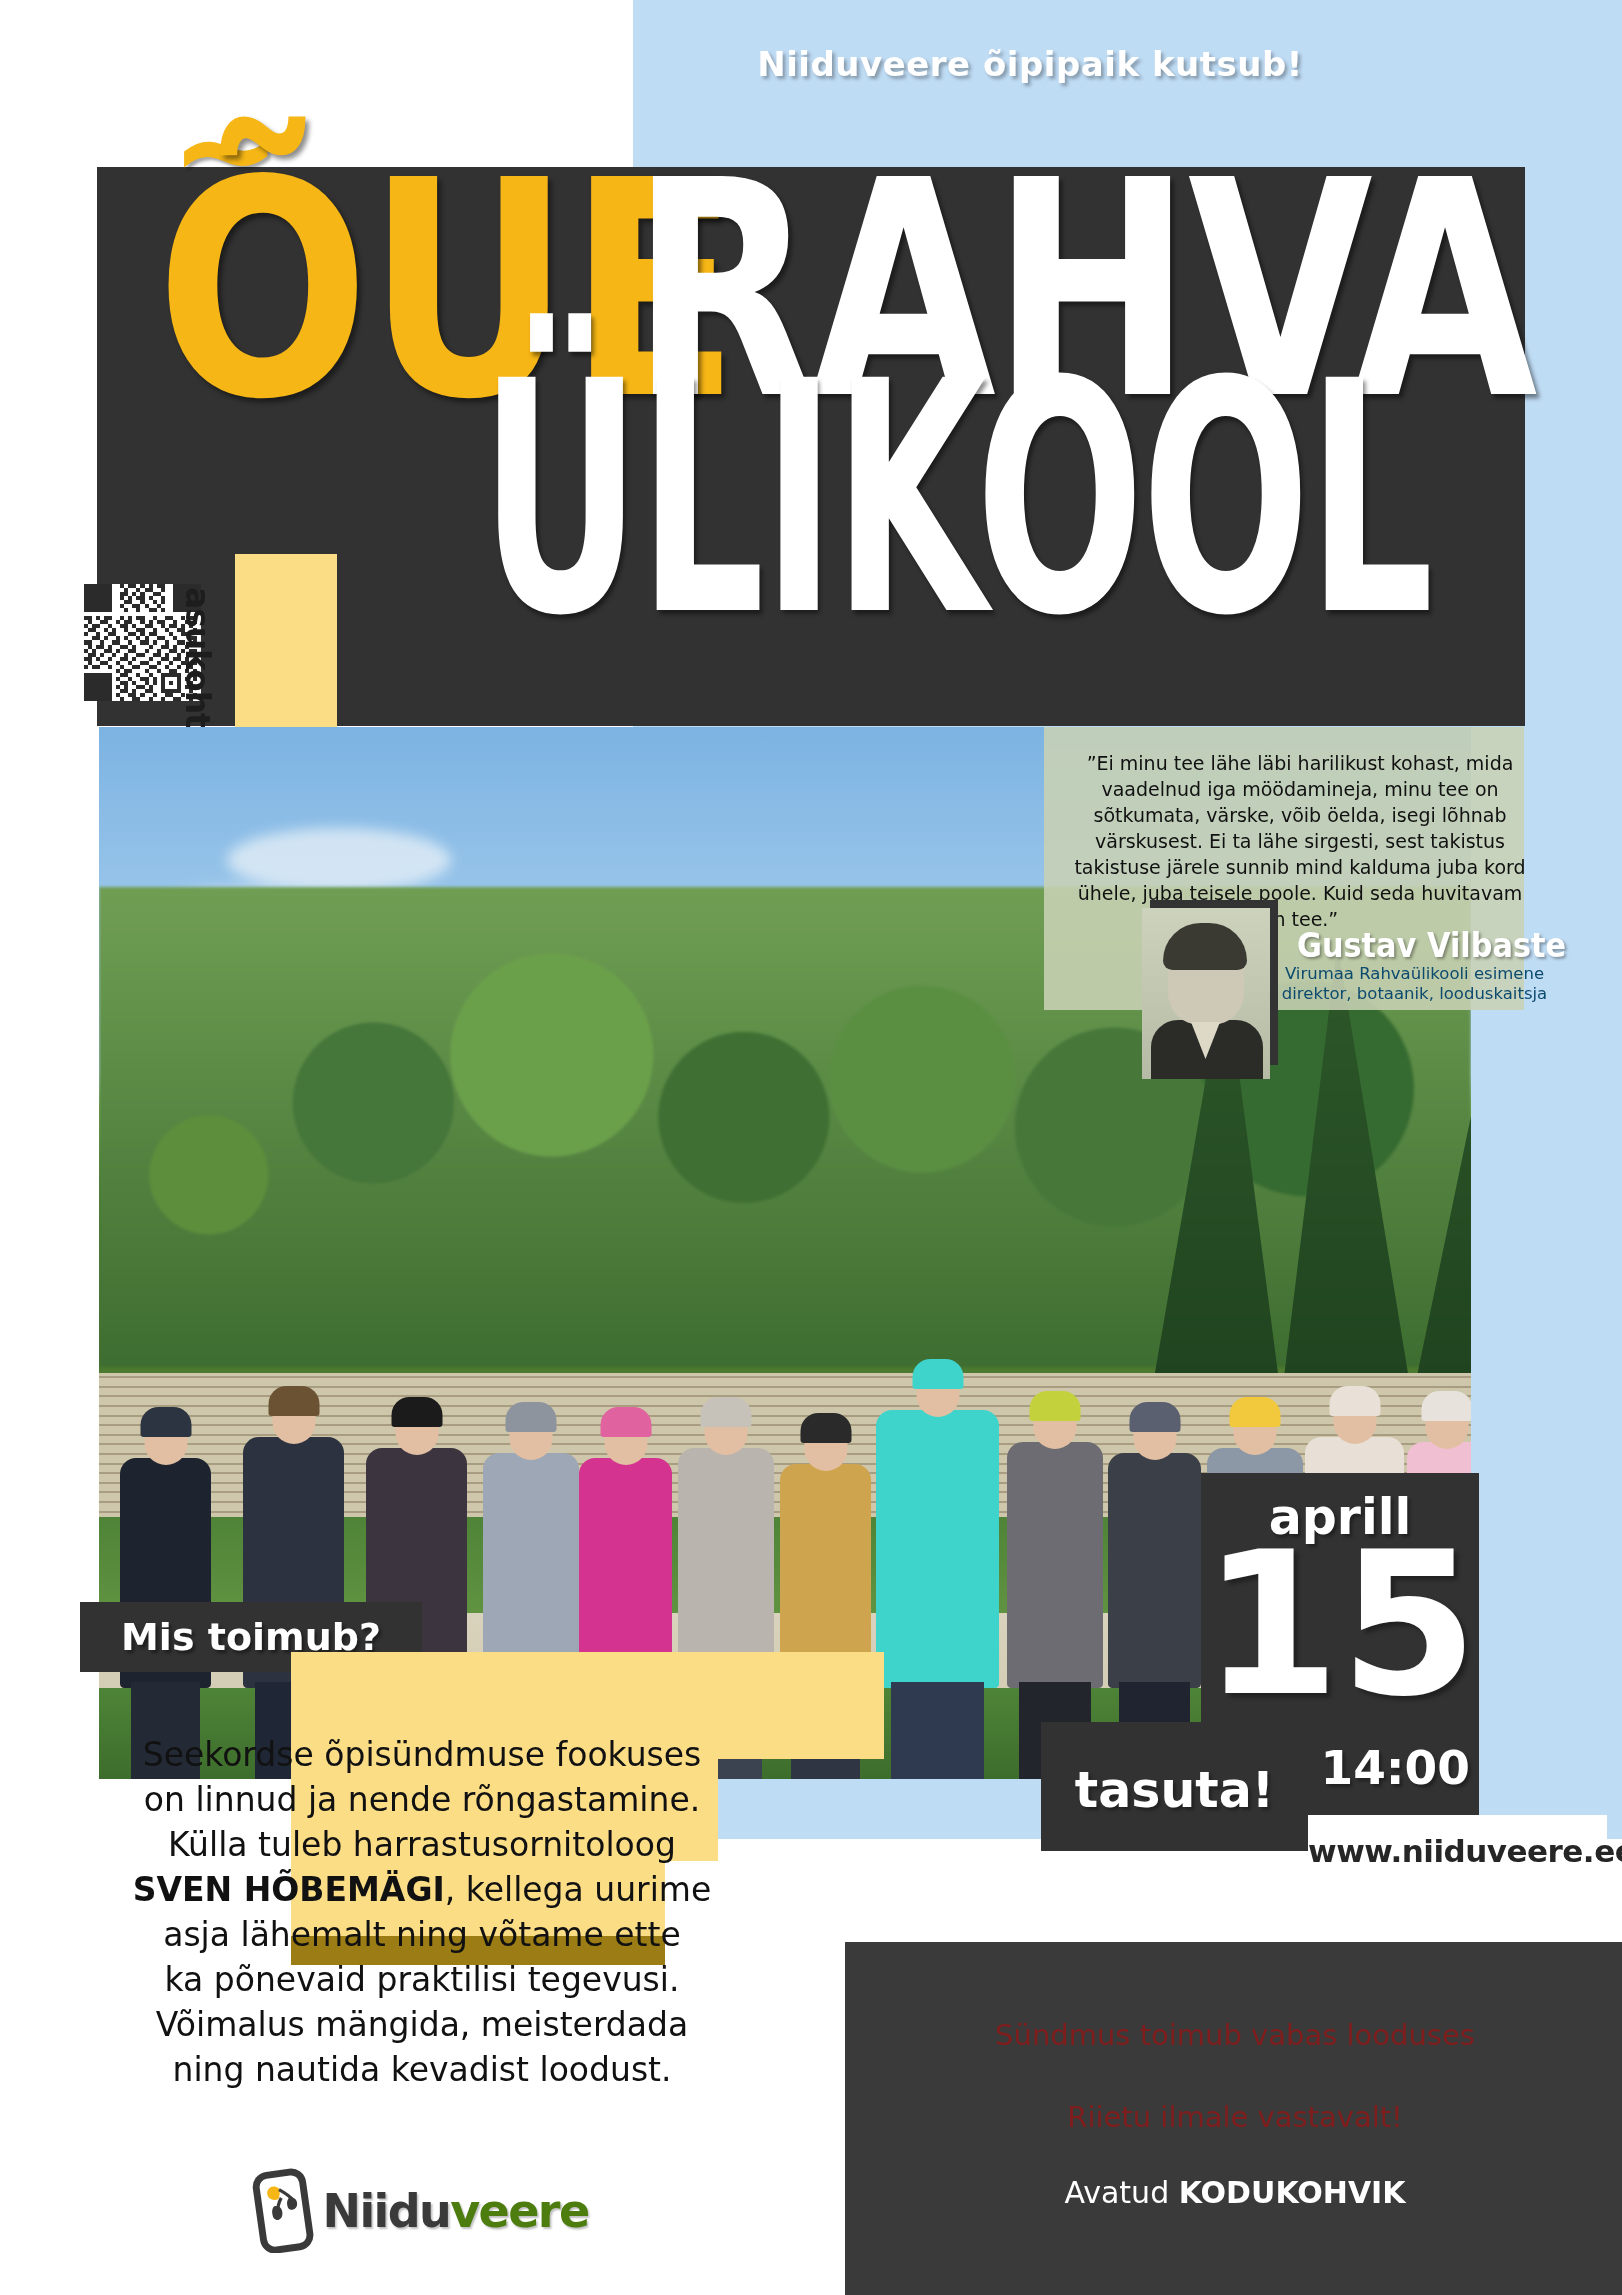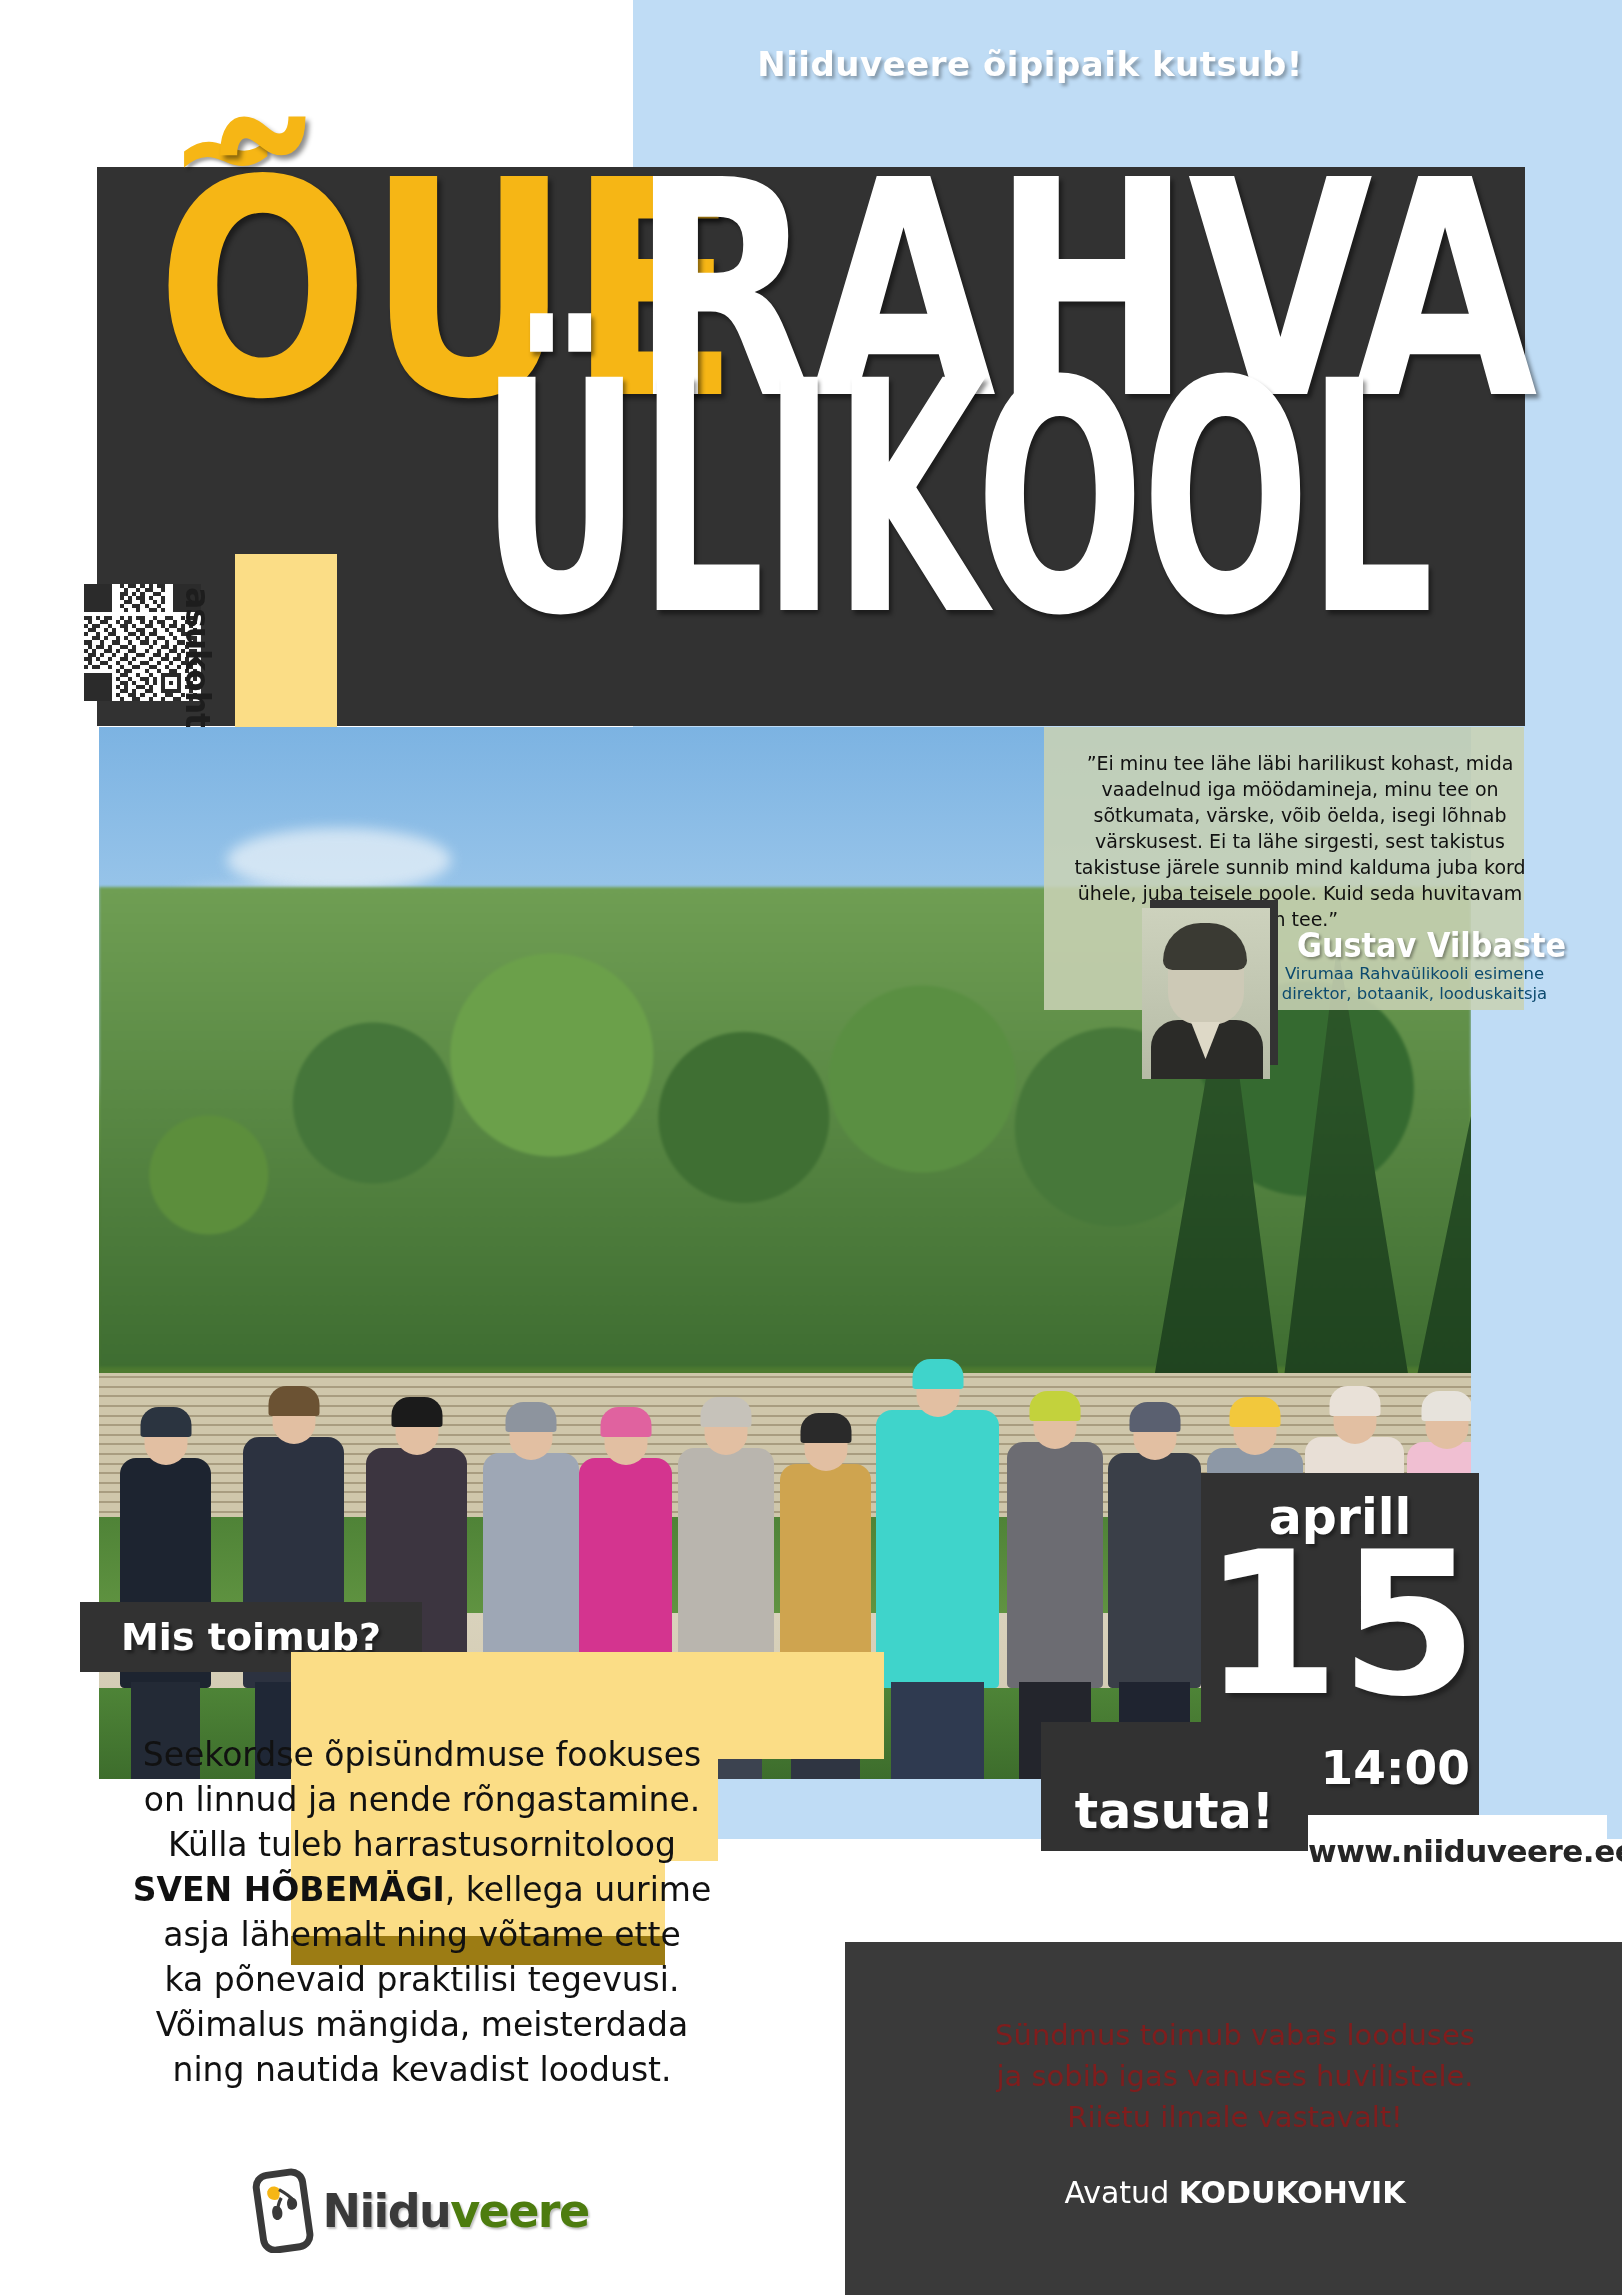--- a/index.html
+++ b/index.html
@@ -234,21 +234,20 @@
 
   
   .tasuta-block{
     position:absolute;left:1041px;top:1722px;width:267px;height:129px;background:#323232;
   }
   .tasuta{
     position:absolute;left:1041px;top:1762px;width:267px;
     color:#ffffff;font-size:49px;font-weight:bold;text-align:center;
     font-family:"DejaVu Sans", sans-serif;
     text-shadow:2.7px 2.7px 3.2px rgba(0,0,0,.35);
-    margin-top:21px;
   }
 
   
   .web-pill{
     position:absolute;left:1308px;top:1815px;width:299px;height:72px;background:#ffffff;
     display:flex;align-items:center;justify-content:flex-start;
   }
   .web-pill span{
     color:#262626;font-size:31px;font-weight:bold;
     font-family:"DejaVu Sans", sans-serif;
@@ -641,21 +640,21 @@
   <div class="tasuta-block"></div>
   <div class="tasuta">tasuta!</div>
 
   <div class="web-pill">
     <span>www.niiduveere.ee</span>
   </div>
 
   <div class="info-block"></div>
   <div class="info-text">
     <span>Sündmus toimub vabas looduses</span><br>
-    <span>ja sobib igas vanuses huvilistele.</span><br>
+    <br>
     <span>Riietu ilmale vastavalt!</span>
   </div>
   <div class="info-cafe">
     <span>Avatud </span><b>KODUKOHVIK</b>
   </div>
 
   <div class="logo">
     <svg class="mark" viewBox="0 0 120 160">
       <g transform="rotate(-8 60 80)">
         <rect x="16" y="10" width="88" height="142" rx="22" ry="22" fill="none" stroke="#3a3a3a" stroke-width="13"></rect>

